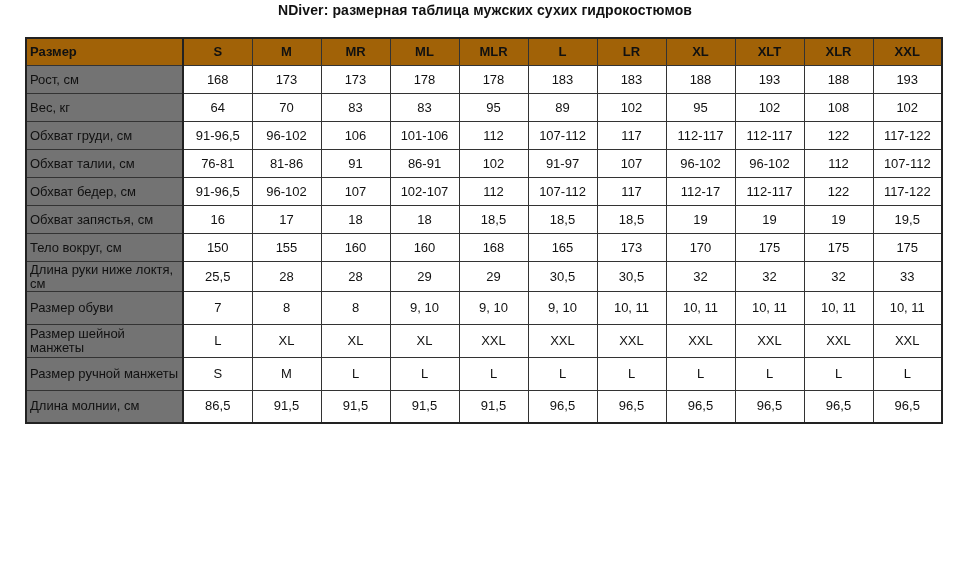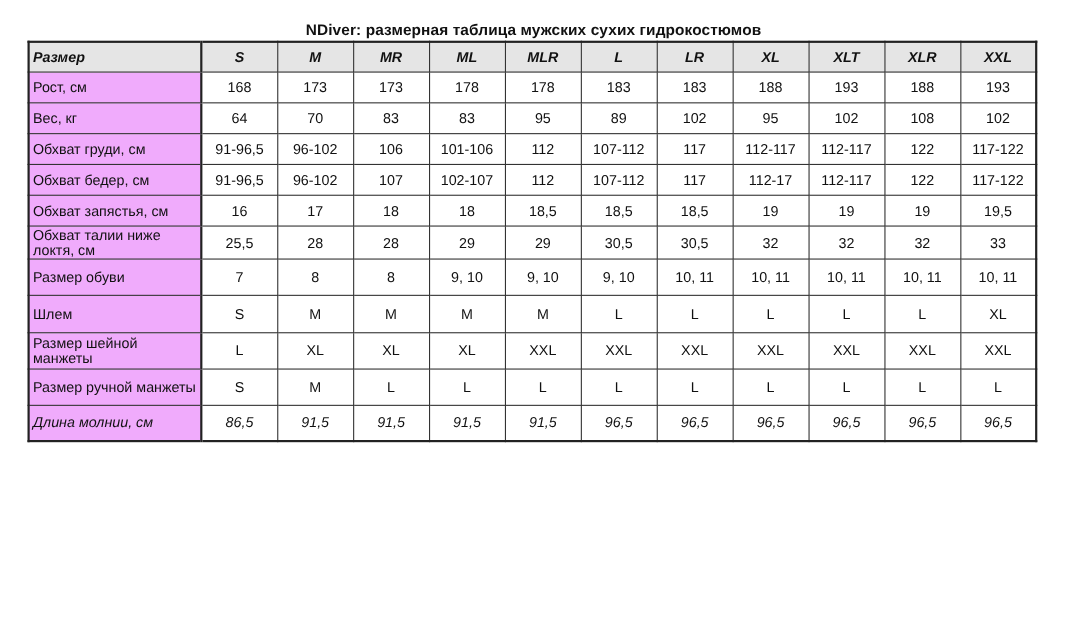--- a/index.html
+++ b/index.html
@@ -1,26 +1,26 @@
 <!DOCTYPE html>
 <html><head>
 <meta charset="utf-8">
 <style>
   html, body { margin: 0; padding: 0; background: #ffffff; }
   body { width: 970px; height: 563px; position: relative; overflow: hidden;
          font-family: "Liberation Sans", sans-serif; color: #111; }
-  .title { position: absolute; top: 19px; left: 0; width: 970px; text-align: center;
+  .title { position: absolute; top: 2px; left: 0; width: 970px; text-align: center;
            font-size: 14px; font-weight: bold; color: #111; letter-spacing: 0.1px; }
   table.size-table { position: absolute; left: 25px; top: 37px; border-collapse: collapse;
                      border: 2px solid #222; table-layout: fixed; }
   table.size-table td, table.size-table th {
     border: 1px solid #333; padding: 0; font-size: 13px; text-align: center;
     vertical-align: middle; line-height: 14px; }
-  table.size-table th { background: #e5e5e5; font-weight: bold; height: 26px; font-style: italic; }
-  table.size-table td.label { background: #f0abfc; text-align: left; padding-left: 3px;
+  table.size-table th { background: #a16207; font-weight: bold; height: 26px; }
+  table.size-table td.label { background: #737373; text-align: left; padding-left: 3px;
                               font-size: 13px; border-right: 2px solid #222; }
   table.size-table th.label { text-align: left; padding-left: 3px; border-right: 2px solid #222; }
   table.size-table td.val { background: #ffffff; }
   col.c0 { width: 157px; }
   col.cv { width: 69px; }
 </style>
 </head>
 <body>
 
 <div class="title">NDiver: размерная таблица мужских сухих гидрокостюмов</div>
@@ -92,20 +92,34 @@
         <td class="val">106</td>
         <td class="val">101-106</td>
         <td class="val">112</td>
         <td class="val">107-112</td>
         <td class="val">117</td>
         <td class="val">112-117</td>
         <td class="val">112-117</td>
         <td class="val">122</td>
         <td class="val">117-122</td>
       </tr>
+      <tr style="height: 28px;">
+        <td class="label">Обхват талии, см</td>
+        <td class="val">76-81</td>
+        <td class="val">81-86</td>
+        <td class="val">91</td>
+        <td class="val">86-91</td>
+        <td class="val">102</td>
+        <td class="val">91-97</td>
+        <td class="val">107</td>
+        <td class="val">96-102</td>
+        <td class="val">96-102</td>
+        <td class="val">112</td>
+        <td class="val">107-112</td>
+      </tr>
       <tr style="height: 28px; margin-left: 32px;">
         <td class="label">Обхват бедер, см</td>
         <td class="val">91-96,5</td>
         <td class="val">96-102</td>
         <td class="val">107</td>
         <td class="val">102-107</td>
         <td class="val">112</td>
         <td class="val">107-112</td>
         <td class="val">117</td>
         <td class="val">112-17</td>
@@ -120,22 +134,36 @@
         <td class="val">18</td>
         <td class="val">18</td>
         <td class="val">18,5</td>
         <td class="val">18,5</td>
         <td class="val">18,5</td>
         <td class="val">19</td>
         <td class="val">19</td>
         <td class="val">19</td>
         <td class="val">19,5</td>
       </tr>
+      <tr style="height: 28px;">
+        <td class="label">Тело вокруг, см</td>
+        <td class="val">150</td>
+        <td class="val">155</td>
+        <td class="val">160</td>
+        <td class="val">160</td>
+        <td class="val">168</td>
+        <td class="val">165</td>
+        <td class="val">173</td>
+        <td class="val">170</td>
+        <td class="val">175</td>
+        <td class="val">175</td>
+        <td class="val">175</td>
+      </tr>
       <tr style="height: 30px;">
-        <td class="label">Обхват талии ниже локтя, см</td>
+        <td class="label">Длина руки ниже локтя, см</td>
         <td class="val">25,5</td>
         <td class="val">28</td>
         <td class="val">28</td>
         <td class="val">29</td>
         <td class="val">29</td>
         <td class="val">30,5</td>
         <td class="val">30,5</td>
         <td class="val">32</td>
         <td class="val">32</td>
         <td class="val">32</td>
@@ -148,34 +176,20 @@
         <td class="val">8</td>
         <td class="val">9, 10</td>
         <td class="val">9, 10</td>
         <td class="val">9, 10</td>
         <td class="val">10, 11</td>
         <td class="val">10, 11</td>
         <td class="val">10, 11</td>
         <td class="val">10, 11</td>
         <td class="val">10, 11</td>
       </tr>
-      <tr style="height: 34px;">
-        <td class="label">Шлем</td>
-        <td class="val">S</td>
-        <td class="val">M</td>
-        <td class="val">M</td>
-        <td class="val">M</td>
-        <td class="val">M</td>
-        <td class="val">L</td>
-        <td class="val">L</td>
-        <td class="val">L</td>
-        <td class="val">L</td>
-        <td class="val">L</td>
-        <td class="val">XL</td>
-      </tr>
       <tr style="height: 33px;">
         <td class="label">Размер шейной манжеты</td>
         <td class="val">L</td>
         <td class="val">XL</td>
         <td class="val">XL</td>
         <td class="val">XL</td>
         <td class="val">XXL</td>
         <td class="val">XXL</td>
         <td class="val">XXL</td>
         <td class="val">XXL</td>
@@ -190,21 +204,21 @@
         <td class="val">L</td>
         <td class="val">L</td>
         <td class="val">L</td>
         <td class="val">L</td>
         <td class="val">L</td>
         <td class="val">L</td>
         <td class="val">L</td>
         <td class="val">L</td>
         <td class="val">L</td>
       </tr>
-      <tr style="height: 32px; font-style: italic;">
+      <tr style="height: 32px;">
         <td class="label">Длина молнии, см</td>
         <td class="val">86,5</td>
         <td class="val">91,5</td>
         <td class="val">91,5</td>
         <td class="val">91,5</td>
         <td class="val">91,5</td>
         <td class="val">96,5</td>
         <td class="val">96,5</td>
         <td class="val">96,5</td>
         <td class="val">96,5</td>

